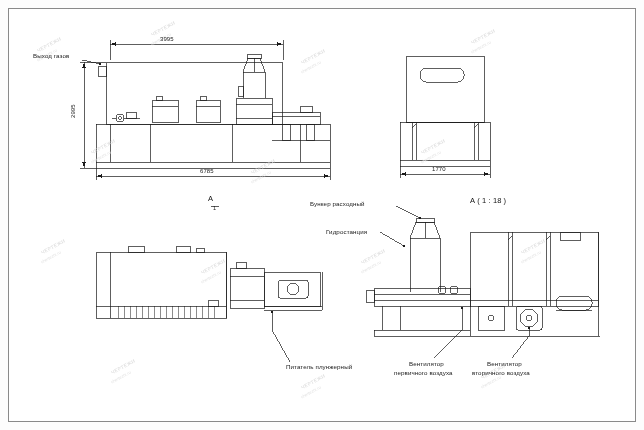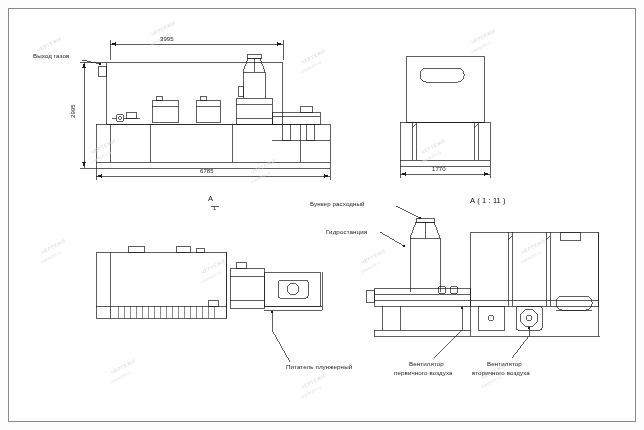--- a/index.html
+++ b/index.html
@@ -295,21 +295,21 @@
   <div class="lbl" style="left:33px; top:52px;">Выход газов</div>
 
   <div class="lbl dim" style="left:160px; top:36px;">3995</div>
   <div class="lbl dim" style="left:70px; top:118px; transform: rotate(-90deg); transform-origin: left top;">2995</div>
   <div class="lbl dim" style="left:200px; top:168px;">6785</div>
   <div class="lbl dim" style="left:432px; top:166px;">1770</div>
 
   <div class="lbl view" style="left:208px; top:194px;">А</div>
   <div class="lbl small" style="left:213px; top:205px;">1</div>
 
-  <div class="lbl view" style="left:470px; top:196px;">А ( 1 : 11 )</div>
+  <div class="lbl view" style="left:470px; top:196px;">А ( 1 : 18 )</div>
 
   <div class="lbl" style="left:310px; top:200px;">Бункер расходный</div>
   <div class="lbl" style="left:326px; top:228px;">Гидростанция</div>
   <div class="lbl" style="left:286px; top:363px;">Питатель плунжерный</div>
 
   <div class="lbl" style="left:409px; top:360px;">Вентилятор</div>
   <div class="lbl" style="left:394px; top:369px;">первичного воздуха</div>
 
   <div class="lbl" style="left:487px; top:360px;">Вентилятор</div>
   <div class="lbl" style="left:472px; top:369px;">вторичного воздуха</div>

